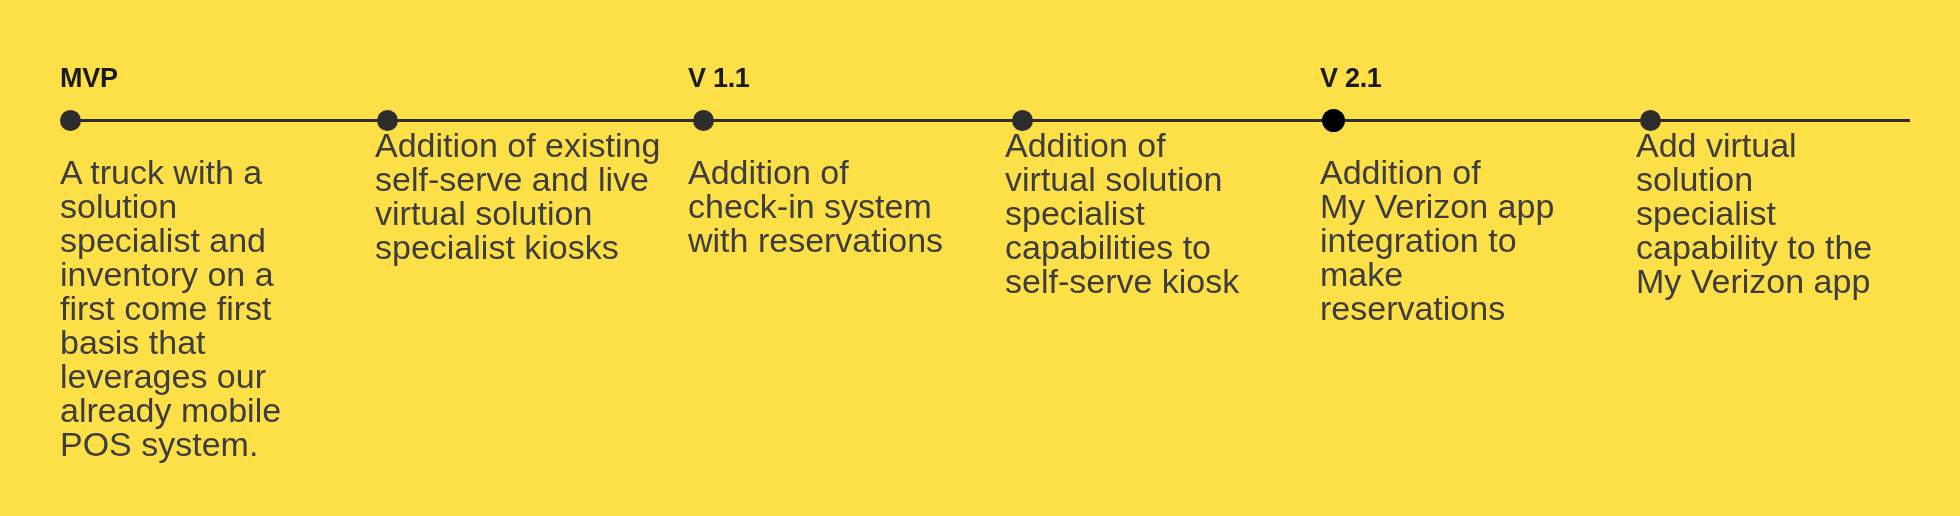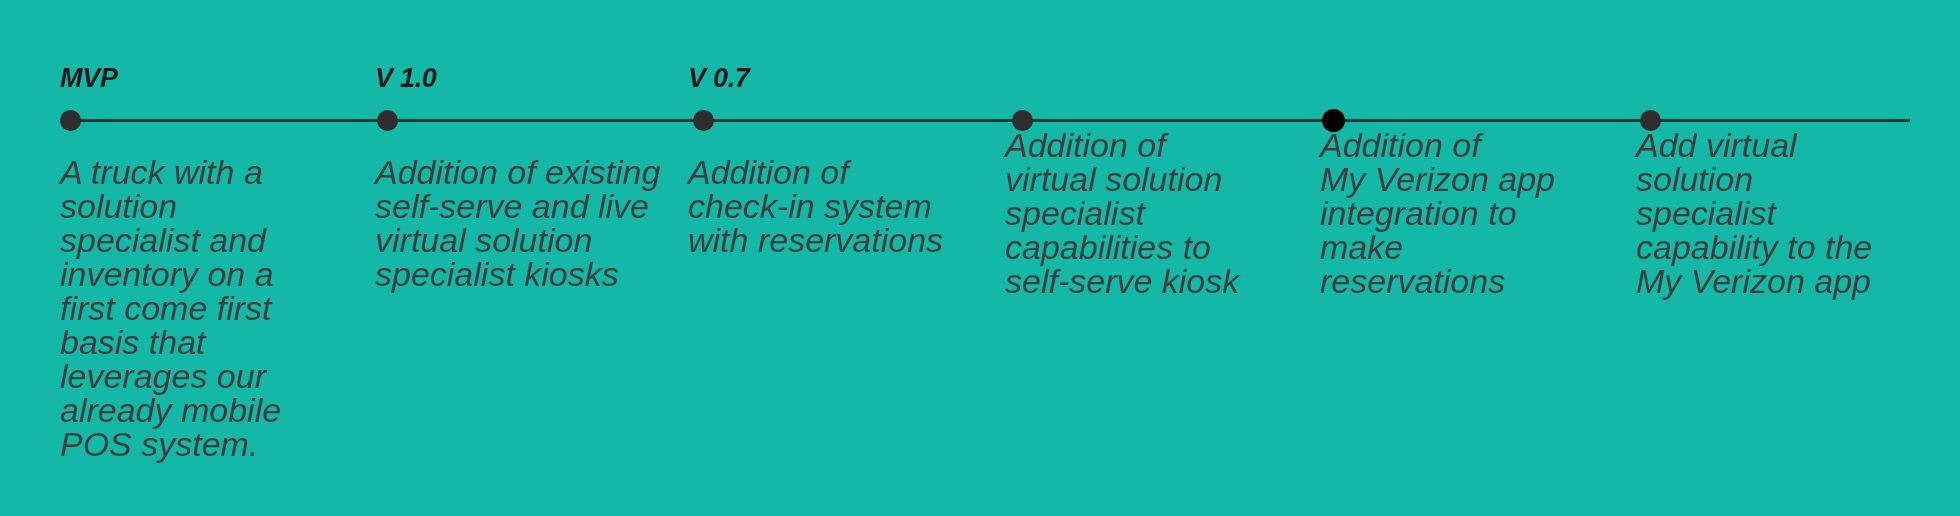--- a/index.html
+++ b/index.html
@@ -5,23 +5,22 @@
   html, body {
     margin: 0;
     padding: 0;
     background: #ffffff;
     font-family: "Liberation Sans", "DejaVu Sans", sans-serif;
   }
   .canvas {
     position: relative;
     width: 1960px;
     height: 516px;
-    background: #14b8a6;
+    background: #fde047;
     overflow: hidden;
-    font-style: italic;
   }
   .timeline-line {
     position: absolute;
     left: 70px;
     top: 119px;
     width: 1840px;
     height: 3px;
     background: #2e2e2e;
   }
   .timeline-dot {
@@ -79,43 +78,43 @@
 specialist and
 inventory on a
 first come first
 basis that
 leverages our
 already mobile
 POS system.</div>
   </div>
 
   <div class="milestone" style="left:375px">
-    <div class="milestone-label">V 1.0</div>
     <div class="milestone-desc">Addition of existing
 self-serve and live
 virtual solution
 specialist kiosks</div>
   </div>
 
   <div class="milestone" style="left:688px">
-    <div class="milestone-label">V 0.7</div>
+    <div class="milestone-label">V 1.1</div>
     <div class="milestone-desc">Addition of
 check-in system
 with reservations</div>
   </div>
 
   <div class="milestone" style="left:1005px">
     <div class="milestone-desc">Addition of
 virtual solution
 specialist
 capabilities to
 self-serve kiosk</div>
   </div>
 
   <div class="milestone" style="left:1320px">
+    <div class="milestone-label">V 2.1</div>
     <div class="milestone-desc">Addition of
 My Verizon app
 integration to
 make
 reservations</div>
   </div>
 
   <div class="milestone" style="left:1636px">
     <div class="milestone-desc">Add virtual
 solution

